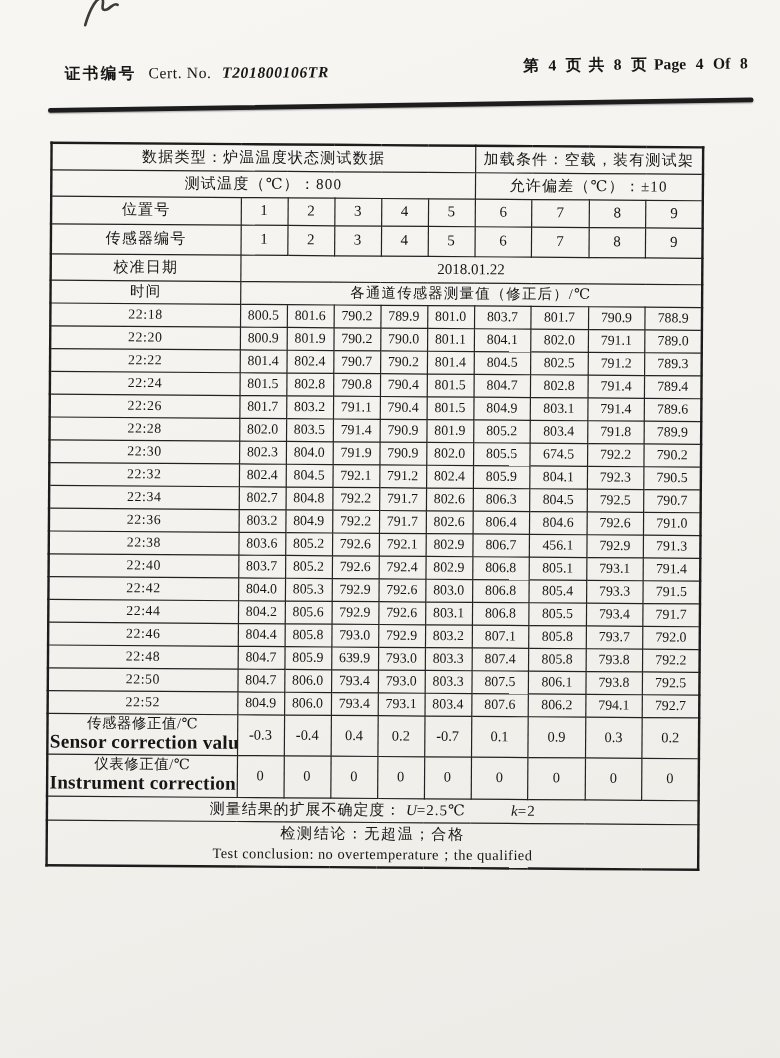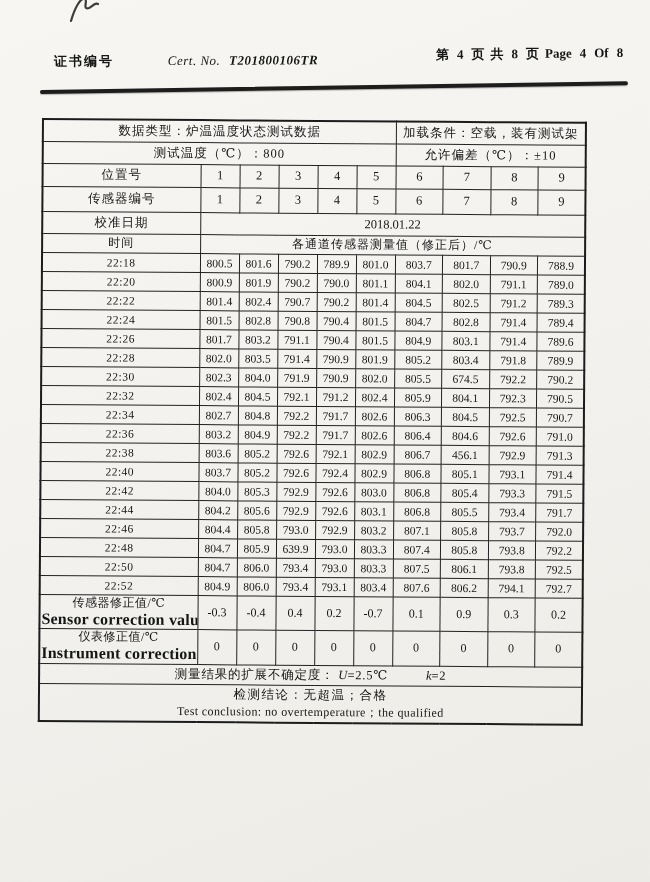--- a/index.html
+++ b/index.html
@@ -16,21 +16,21 @@
   .pen-mark { position:absolute; left:64px; top:-5px; width:42px; height:28px; }
 
   
   .doc-header {
     position:absolute; left:54px; right:22px; top:52px;
     display:flex; justify-content:space-between; align-items:baseline;
     font-size:13px;
   }
   .header-left { letter-spacing:.5px; transform:rotate(-.3deg); }
   .header-left .zh { letter-spacing:2px; font-weight:700; margin-right:6px; }
-  .header-left .en-italic { font-style:italic; margin-right:5px;margin-left:44px; }
+  .header-left .en-italic { margin-right:5px; }
   .header-left .cert-no { font-weight:bold; letter-spacing:.5px;font-style:italic; }
   .header-right { transform:translateY(-7px) rotate(-.6deg); white-space:nowrap; }
   .header-right span { margin:0 3px; }
   .header-right .num { font-weight:bold; margin:0 5px; }
   .header-right .zh { font-weight:600; }
   .header-right .en { font-weight:bold; }
 
   .header-rule {
     position:absolute; left:40px; top:90px; width:588px; height:3.6px;
     background:#1d1d1d; border-radius:2px;

